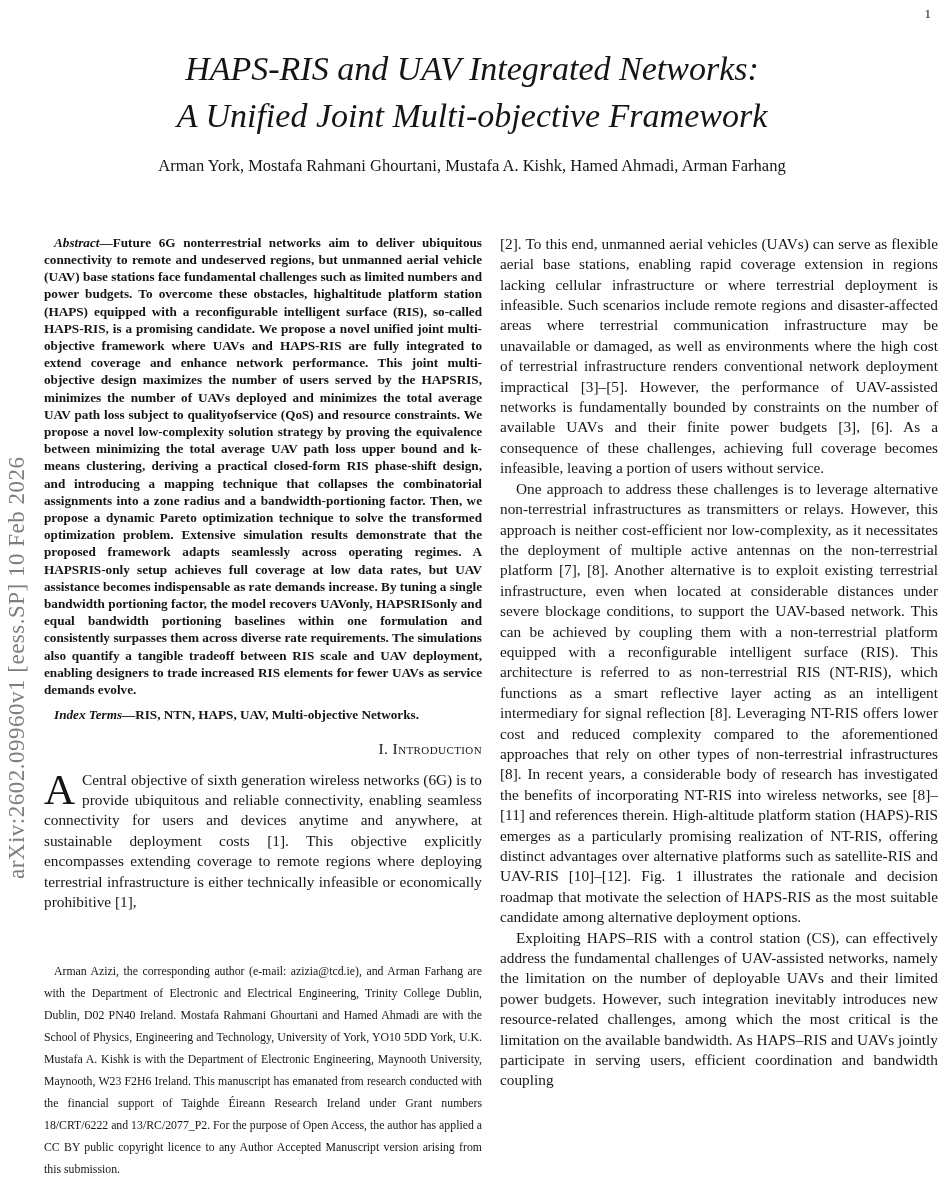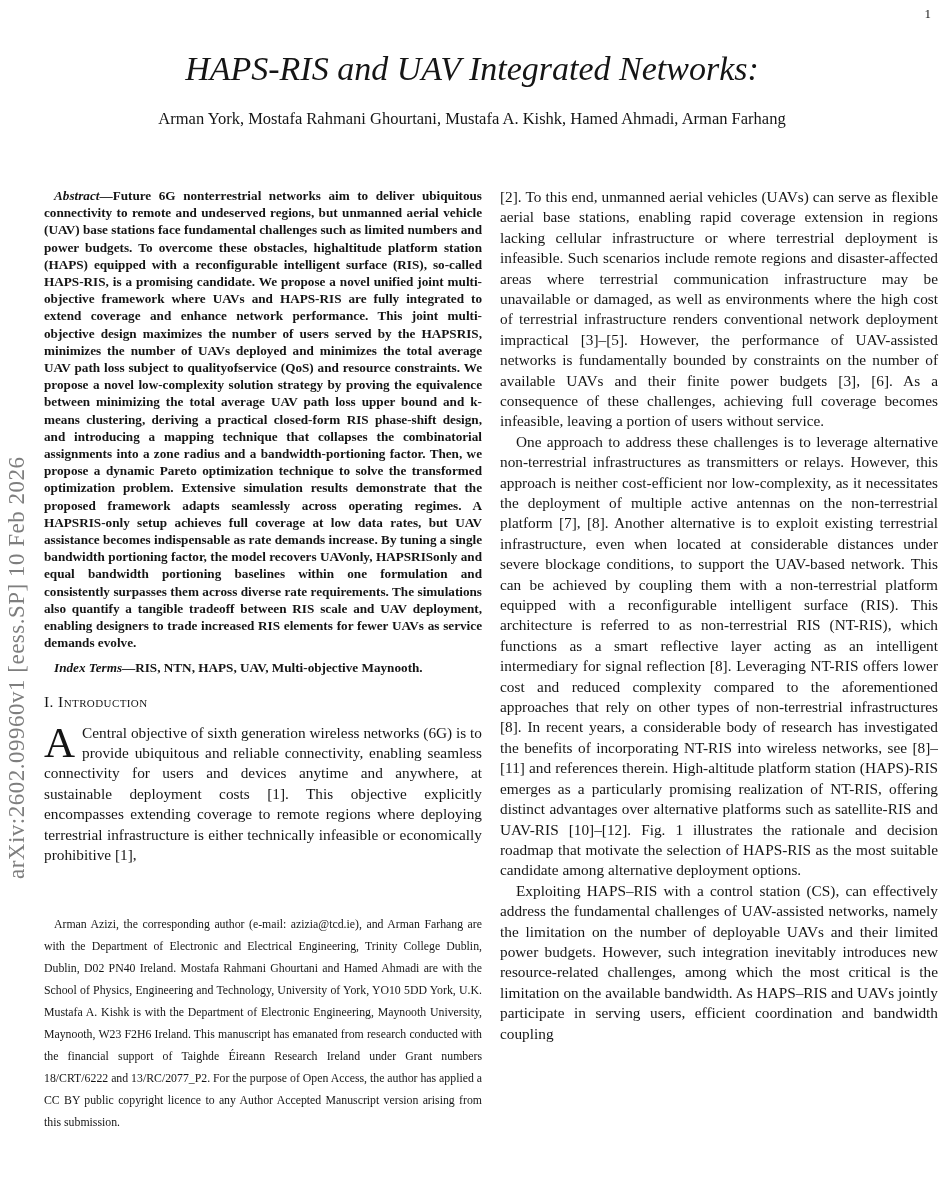--- a/index.html
+++ b/index.html
@@ -56,21 +56,21 @@
   p { text-align: justify; }
   .abstract, .index-terms {
     font-size: 13.2px;
     line-height: 17.2px;
     font-weight: bold;
     text-indent: 10px;
   }
   .index-terms { margin-top: 8px; }
   .lead-label { font-style: italic; font-weight: bold; }
   .section-heading {
-    text-align: left;
+    text-align: right;
     font-size: 15.5px;
     font-weight: normal;
     font-variant: small-caps;
     letter-spacing: 0.4px;
     margin: 16px 0 12px 0;
   }
   .body-text {
     font-size: 15.3px;
     line-height: 20.4px;
   }
@@ -92,30 +92,30 @@
 </style>
 </head>
 <body>
 
 <div class="page">
 
   <div class="watermark">arXiv:2602.09960v1  [eess.SP]  10 Feb 2026</div>
   <div class="page-number">1</div>
 
   <header>
-    <h1 class="title"><span>HAPS-RIS and UAV Integrated Networks:</span><br></h1>
+    <h1 class="title"><span>HAPS-RIS and UAV Integrated Networks:</span><br><span>A Unified Joint Multi-objective Framework</span></h1>
     <div class="authors">Arman York, Mostafa Rahmani Ghourtani, Mustafa A. Kishk, Hamed Ahmadi, Arman Farhang</div>
   </header>
 
   <div class="columns">
 
     <div class="col col-left">
       <p class="abstract"><span class="lead-label">Abstract</span><span>—Future 6G nonterrestrial networks aim to deliver ubiquitous connectivity to remote and undeserved regions, but unmanned aerial vehicle (UAV) base stations face fundamental challenges such as limited numbers and power budgets. To overcome these obstacles, highaltitude platform station (HAPS) equipped with a reconfigurable intelligent surface (RIS), so-called HAPS-RIS, is a promising candidate. We propose a novel unified joint multi-objective framework where UAVs and HAPS-RIS are fully integrated to extend coverage and enhance network performance. This joint multi-objective design maximizes the number of users served by the HAPSRIS, minimizes the number of UAVs deployed and minimizes the total average UAV path loss subject to qualityofservice (QoS) and resource constraints. We propose a novel low-complexity solution strategy by proving the equivalence between minimizing the total average UAV path loss upper bound and k-means clustering, deriving a practical closed-form RIS phase-shift design, and introducing a mapping technique that collapses the combinatorial assignments into a zone radius and a bandwidth-portioning factor. Then, we propose a dynamic Pareto optimization technique to solve the transformed optimization problem. Extensive simulation results demonstrate that the proposed framework adapts seamlessly across operating regimes. A HAPSRIS-only setup achieves full coverage at low data rates, but UAV assistance becomes indispensable as rate demands increase. By tuning a single bandwidth portioning factor, the model recovers UAVonly, HAPSRISonly and equal bandwidth portioning baselines within one formulation and consistently surpasses them across diverse rate requirements. The simulations also quantify a tangible tradeoff between RIS scale and UAV deployment, enabling designers to trade increased RIS elements for fewer UAVs as service demands evolve.</span></p>
 
-      <p class="index-terms"><span class="lead-label">Index Terms</span><span>—RIS, NTN, HAPS, UAV, Multi-objective Maynooth.</span></p>
+      <p class="index-terms"><span class="lead-label">Index Terms</span><span>—RIS, NTN, HAPS, UAV, Multi-objective Networks.</span></p>
 
       <h2 class="section-heading">I. Introduction</h2>
 
       <p class="body-text"><span class="dropcap">A</span><span>Central objective of sixth generation wireless networks (6G) is to provide ubiquitous and reliable connectivity, enabling seamless connectivity for users and devices anytime and anywhere, at sustainable deployment costs [1]. This objective explicitly encompasses extending coverage to remote regions where deploying terrestrial infrastructure is either technically infeasible or economically prohibitive [1],</span></p>
 
       <div class="footnote">Arman Azizi, the corresponding author (e-mail: azizia@tcd.ie), and Arman Farhang are with the Department of Electronic and Electrical Engineering, Trinity College Dublin, Dublin, D02 PN40 Ireland. Mostafa Rahmani Ghourtani and Hamed Ahmadi are with the School of Physics, Engineering and Technology, University of York, YO10 5DD York, U.K. Mustafa A. Kishk is with the Department of Electronic Engineering, Maynooth University, Maynooth, W23 F2H6 Ireland. This manuscript has emanated from research conducted with the financial support of Taighde Éireann  Research Ireland under Grant numbers 18/CRT/6222 and 13/RC/2077_P2. For the purpose of Open Access, the author has applied a CC BY public copyright licence to any Author Accepted Manuscript version arising from this submission.</div>
     </div>
 
     <div class="col col-right body-text">
       <p>[2]. To this end, unmanned aerial vehicles (UAVs) can serve as flexible aerial base stations, enabling rapid coverage extension in regions lacking cellular infrastructure or where terrestrial deployment is infeasible. Such scenarios include remote regions and disaster-affected areas where terrestrial communication infrastructure may be unavailable or damaged, as well as environments where the high cost of terrestrial infrastructure renders conventional network deployment impractical [3]–[5]. However, the performance of UAV-assisted networks is fundamentally bounded by constraints on the number of available UAVs and their finite power budgets [3], [6]. As a consequence of these challenges, achieving full coverage becomes infeasible, leaving a portion of users without service.</p>

